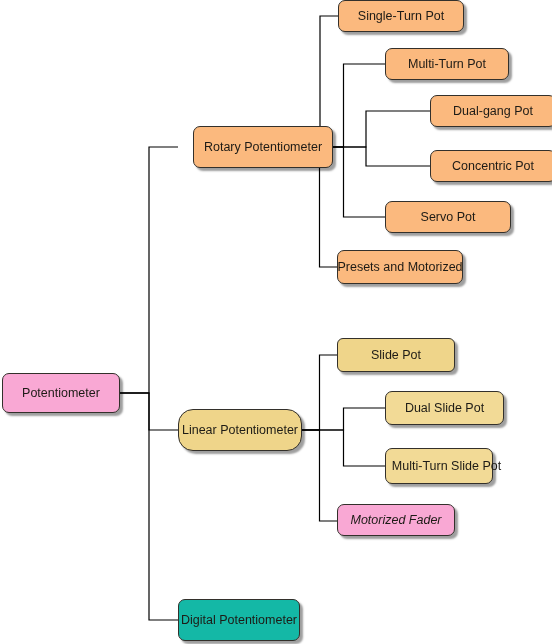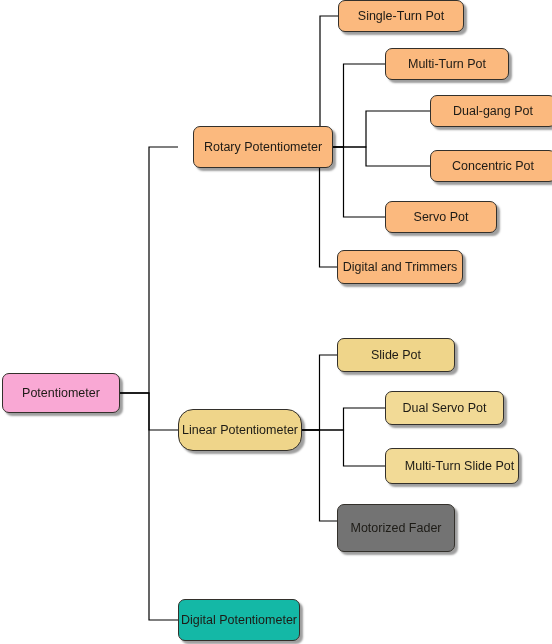--- a/index.html
+++ b/index.html
@@ -80,32 +80,32 @@
       </div>
       <div class="node" style="left: 385px; top: 48px; width: 124px; height: 32px; background: rgb(251, 185, 126);">
         <span class="lbl">Multi-Turn Pot</span>
       </div>
       <div class="node" style="left: 430px; top: 95px; width: 126px; height: 32px; background: rgb(251, 185, 126);">
         <span class="lbl">Dual-gang Pot</span>
       </div>
       <div class="node" style="left: 430px; top: 150px; width: 126px; height: 32px; background: rgb(251, 185, 126);">
         <span class="lbl">Concentric Pot</span>
       </div>
-      <div class="node" style="left: 385px; top: 201px; width: 112px; height: 32px; background: rgb(251, 185, 126);">
+      <div class="node" style="left: 385px; top: 201px; width: 126px; height: 32px; background: rgb(251, 185, 126);">
         <span class="lbl">Servo Pot</span>
       </div>
       <div class="node" style="left: 337px; top: 250px; width: 126px; height: 34px; background: rgb(251, 185, 126);">
-        <span class="lbl">Digital and Trimmers</span>
+        <span class="lbl">Presets and Motorized</span>
       </div>
-      <div class="node" style="left: 337px; top: 338px; width: 118px; height: 34px; background: rgb(239, 213, 138);">
+      <div class="node" style="left: 337px; top: 338px; width: 118px; height: 34px; background: rgb(239, 213, 138); border-radius: 6px;">
         <span class="lbl">Slide Pot</span>
       </div>
       <div class="node" style="left: 385px; top: 391px; width: 119px; height: 34px; background: rgb(242, 218, 150);">
-        <span class="lbl">Dual Servo Pot</span>
+        <span class="lbl">Dual Slide Pot</span>
       </div>
-      <div class="node" style="left: 385px; top: 448px; width: 134px; height: 36px; background: rgb(242, 218, 150); padding-left: 15px;">
+      <div class="node" style="left: 385px; top: 448px; width: 108px; height: 36px; background: rgb(242, 218, 150); padding-left: 15px;">
         <span class="lbl">Multi-Turn Slide Pot</span>
       </div>
-      <div class="node" style="left: 337px; top: 504px; width: 118px; height: 48px; background: #737373;">
+      <div class="node" style="left: 337px; top: 504px; width: 118px; height: 32px; background: #f9a8d4; font-style: italic;">
         <span class="lbl">Motorized Fader</span>
       </div>
     </div>
 </div>
 
 </body></html>

